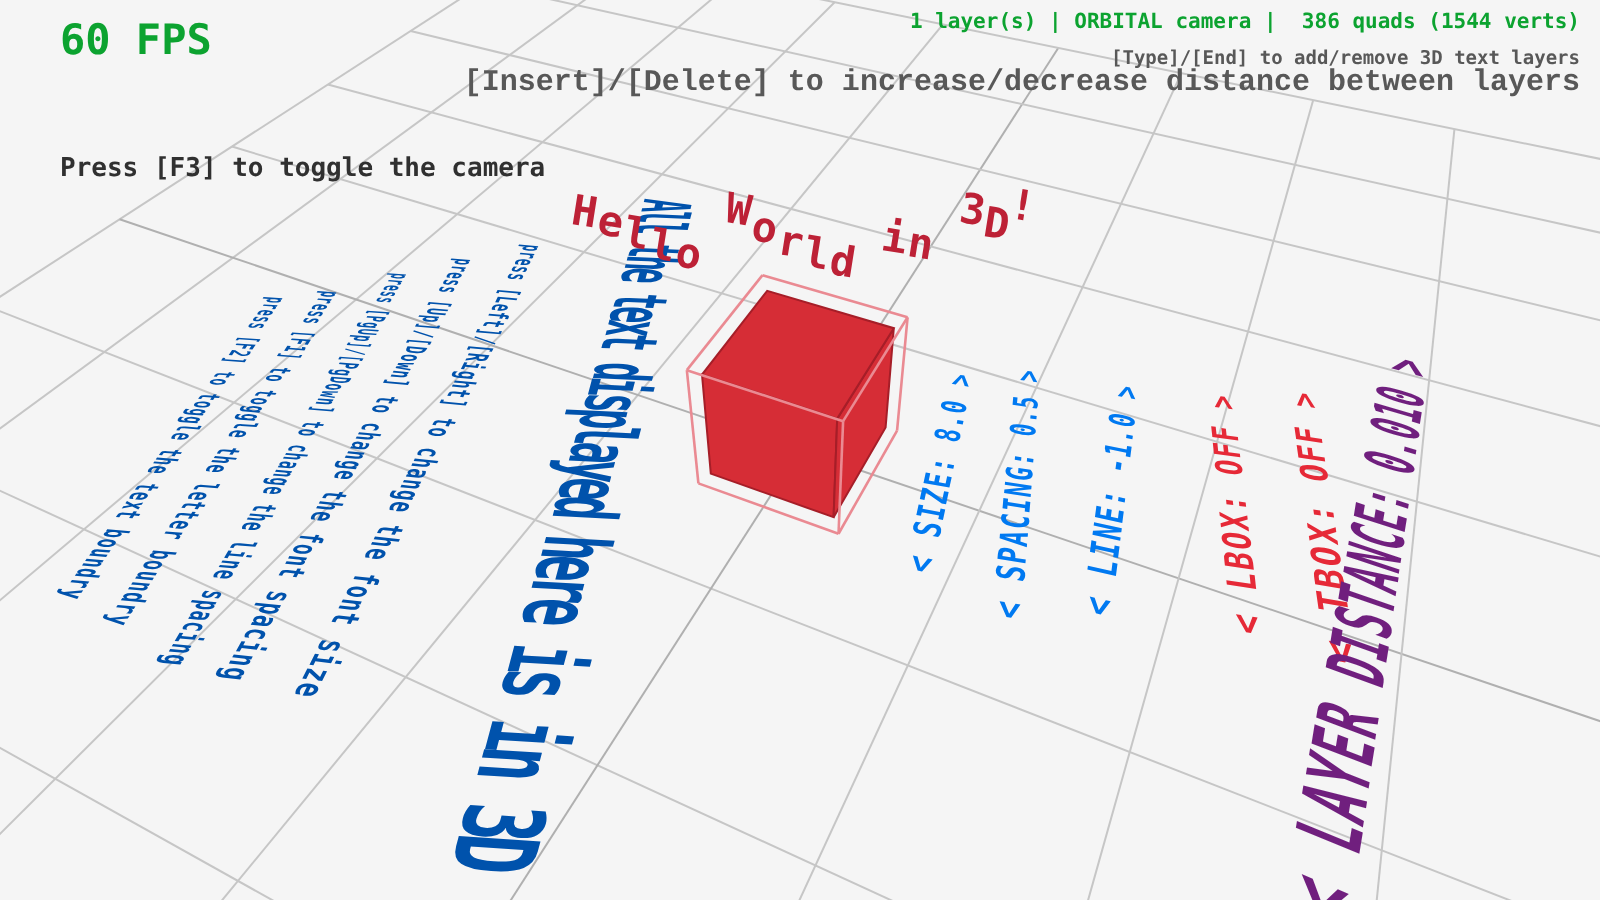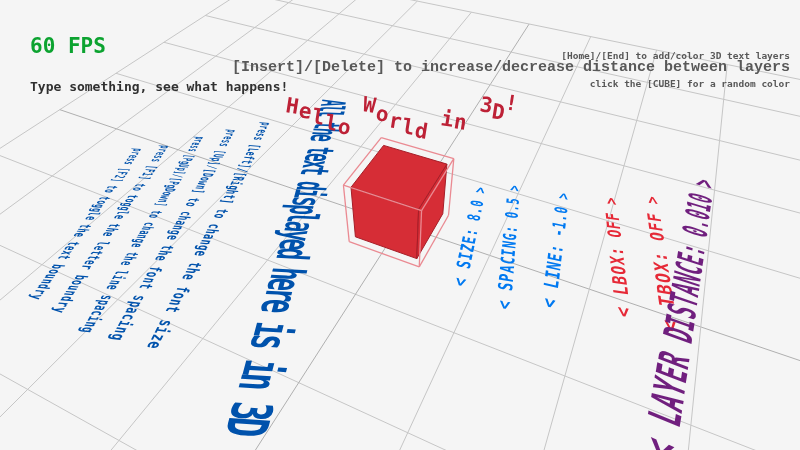--- a/index.html
+++ b/index.html
@@ -1,20 +1,20 @@
 <!DOCTYPE html>
 <html><head>
 <meta charset="utf-8">
 <style>
   html,body{margin:0;padding:0;}
   body{width:800px;height:450px;overflow:hidden;}
   .stage{position:relative;width:800px;height:450px;background:#f5f5f5;overflow:hidden;
          font-family:"DejaVu Sans Mono", monospace;}
   svg#scene{position:absolute;left:0;top:0;}
-  .hud-line{position:absolute;white-space:pre;font-weight:bold;margin-top:26px;}
+  .hud-line{position:absolute;white-space:pre;font-weight:bold;}
   #fps{left:30px;top:8px;font-size:21px;color:#0ca330;}
   #hl0{left:30px;top:33px;font-size:13px;color:#303030;}
   #hl1{left:30px;top:53px;font-size:13px;color:#303030;}
   #hl2{left:30px;top:77px;font-size:13px;color:#303030;}
   #status{right:10px;top:5px;font-size:10.5px;color:#0ca330;}
   #hr0{right:10px;top:24px;font-size:9.5px;color:#585858;}
   #hr1{right:10px;top:33px;font-size:15px;color:#585858;font-family:Liberation Mono, monospace;}
   #hr2{right:10px;top:52px;font-size:9.5px;color:#585858;}
   #hr3{right:10px;top:66px;font-size:9.5px;color:#585858;}
   #wave{position:absolute;left:0;top:0;width:800px;height:450px;pointer-events:none;}
@@ -392,17 +392,17 @@
       <span class="wchar" style="left: 427.9px; top: 110px; transform: rotate(9deg);"> </span>
       <span class="wchar" style="left: 440.8px; top: 107px; transform: rotate(9deg);">i</span>
       <span class="wchar" style="left: 453.7px; top: 110px; transform: rotate(9deg);">n</span>
       <span class="wchar" style="left: 466.6px; top: 102px; transform: rotate(9deg);"> </span>
       <span class="wchar" style="left: 479.5px; top: 93px; transform: rotate(9deg);">3</span>
       <span class="wchar" style="left: 492.4px; top: 100px; transform: rotate(9deg);">D</span>
       <span class="wchar" style="left: 505.3px; top: 91px; transform: rotate(9deg);">!</span>
     </div>
 
   <div class="hud-line" id="fps">60 FPS</div>
-  <div class="hud-line" id="hl1">Type something, see what happens!</div>
-  <div class="hud-line" id="hr0">[Home]/[End] to add/color 3D text layers</div>
+  <div class="hud-line" id="hl2">Press [F3] to toggle the camera</div>
+  <div class="hud-line" id="status">1 layer(s) | ORBITAL camera |  386 quads (1544 verts)</div>
+  <div class="hud-line" id="hr0">[Type]/[End] to add/remove 3D text layers</div>
   <div class="hud-line" id="hr1">[Insert]/[Delete] to increase/decrease distance between layers</div>
-  <div class="hud-line" id="hr2">click the [CUBE] for a random color</div>
 </div>
 
 </body></html>

